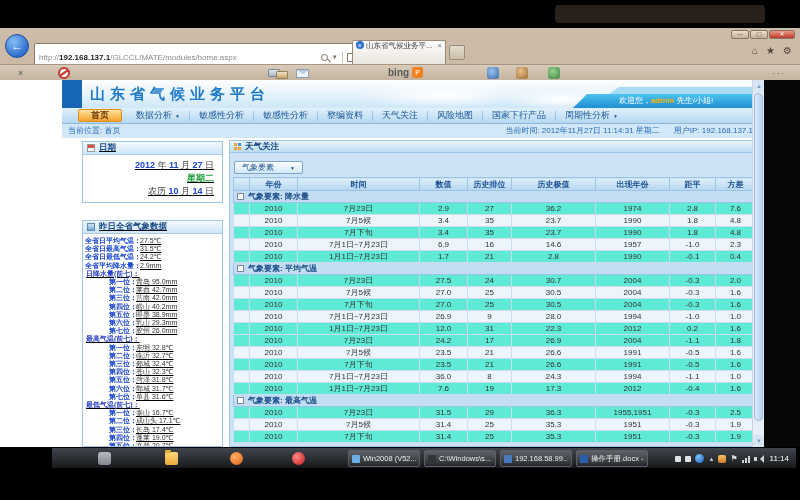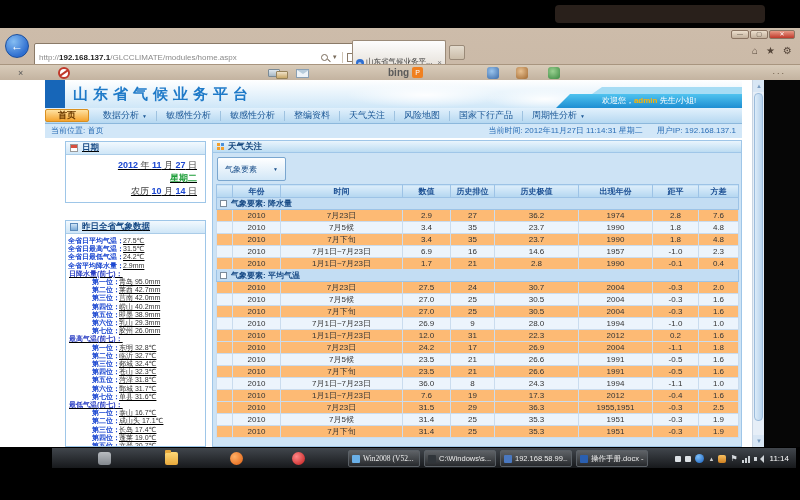--- a/index.html
+++ b/index.html
@@ -17,21 +17,21 @@
 .win-btn.close{background:linear-gradient(#e89a86,#c0392b);color:#fff;width:26px;}
 .back-btn{position:absolute;left:5px;top:6px;width:24px;height:24px;border-radius:50%;background:radial-gradient(circle at 35% 30%,#85bdf2,#2f6fd0 70%);border:1px solid #1c4f9c;color:#fff;font-size:12px;line-height:22px;text-align:center;}
 .address-bar{position:absolute;left:34px;top:15px;width:344px;height:17px;background:#fff;border:1px solid #8a7a68;border-radius:2px;font-size:8px;color:#8a8a8a;padding:13px 4px;display:flex;align-items:center;white-space:nowrap;overflow:hidden;text-align:right;}
 .url-host{color:#222;font-weight:bold;}
 .addr-icons{margin-left:auto;display:flex;align-items:center;gap:4px;color:#7a6c5c;}
 .mag{width:7px;height:7px;border:1px solid #7a6c5c;border-radius:50%;position:relative;}
 .mag:after{content:"";position:absolute;left:5px;top:5px;width:4px;height:1px;background:#7a6c5c;transform:rotate(45deg);}
 .tiny{font-size:6px;}
 .addr-sep{width:1px;height:11px;background:#cfc4b4;}
 .page-ico{width:7px;height:9px;background:#fdfdfd;border:1px solid #8a7a68;}
-.ie-tab{position:absolute;left:352px;top:12px;width:94px;height:27px;background:linear-gradient(#fdfdfd,#e6e1da);border:1px solid #9a8a78;border-bottom:none;border-radius:2px 2px 0 0;display:flex;align-items:flex-end;padding:0 3px;gap:2px;}
+.ie-tab{position:absolute;left:352px;top:12px;width:94px;height:27px;background:linear-gradient(#fdfdfd,#e6e1da);border:1px solid #9a8a78;border-bottom:none;border-radius:2px 2px 0 0;display:flex;align-items:flex-start;padding:0 3px;gap:2px;}
 .tab-fav{width:8px;height:8px;background:#2f6fd0;border-radius:50%;color:#fff;font-size:6px;line-height:8px;text-align:center;flex:none;}
 .tab-title{font-size:7.5px;color:#333;white-space:nowrap;overflow:hidden;}
 .tab-close{font-size:8px;color:#777;margin-left:auto;}
 .newtab{position:absolute;left:449px;top:17px;width:16px;height:15px;background:linear-gradient(#e4dccf,#cbbda9);border:1px solid #9a8a78;border-radius:2px;}
 .chrome-icons{position:absolute;right:8px;top:16px;display:flex;gap:8px;font-size:10px;color:#55463a;line-height:14px;}
 
 
 .toolbar-row{position:absolute;left:0;top:36px;width:100%;height:16px;background:linear-gradient(#d9ccba,#c3b3a0);border-top:1px solid #a8957f;}
 .tb-close{position:absolute;left:18px;top:3px;font-size:9px;color:#555;line-height:10px;}
 .tb-logo{position:absolute;left:58px;top:2px;width:12px;height:12px;border-radius:50%;background:#fff;border:2px solid #c0392b;}
@@ -52,31 +52,31 @@
 .viewport{position:absolute;left:0;top:52px;width:800px;height:367px;background:#fff;}
 .desktop-strip{position:absolute;left:764px;top:0;width:36px;height:367px;background:#060606;}
 .scrollbar{position:absolute;left:752px;top:0;width:12px;height:367px;background:#e6eef7;border-left:1px solid #c8d4e2;}
 .sb-btn{position:absolute;left:0;width:12px;height:12px;background:#d8e6f4;color:#7a9cc0;font-size:6px;text-align:center;line-height:12px;}
 .sb-up{top:0;}
 .sb-down{bottom:0;}
 .sb-thumb{position:absolute;left:1px;top:13px;width:9px;height:328px;background:linear-gradient(90deg,#dcebf8,#b6d2ec);border:1px solid #9cbcdc;border-radius:4px;}
 
 
 .page{position:absolute;left:0;top:0;width:752px;height:367px;background:#fff;overflow:hidden;}
-.content{position:absolute;left:45px;top:0;width:697px;height:367px;}
+.content{position:absolute;left:62px;top:0;width:697px;height:367px;}
 .hdr{position:absolute;left:0;top:0;width:697px;height:28px;background:linear-gradient(#ffffff,#cfe7f8);overflow:hidden;}
 .hdr-block{position:absolute;left:0;top:0;width:20px;height:28px;background:#1766b8;}
 .cloud{position:absolute;background:radial-gradient(ellipse at center,rgba(255,255,255,.95),rgba(255,255,255,0) 70%);}
 .c1{left:300px;top:2px;width:160px;height:26px;}
 .c2{left:440px;top:8px;width:120px;height:22px;}
 .hdr-title{position:absolute;left:28px;top:5px;font-size:15px;font-weight:bold;color:#1f7ac8;letter-spacing:5px;white-space:nowrap;}
 .welcome-wedge{position:absolute;right:0;top:7px;width:150px;height:7px;background:#a6dcf4;clip-path:polygon(10px 0,100% 0,100% 100%,0 100%);}
 .welcome{position:absolute;right:0;top:14px;width:186px;height:14px;background:linear-gradient(#4fc3ef,#1d8ed2);clip-path:polygon(14px 0,100% 0,100% 100%,0 100%);color:#fff;font-size:8px;line-height:14px;text-align:center;white-space:nowrap;}
 .welcome .u{color:#ffb400;font-weight:bold;}
-.navbar{position:absolute;left:0;top:28px;width:697px;height:16px;background:linear-gradient(#e2f1fc,#b6d8f1);border-bottom:1px solid #8cb8dc;display:flex;align-items:center;}
+.navbar{position:absolute;left:0;top:28px;width:697px;height:16px;background:linear-gradient(#e2f1fc,#b6d8f1);border-bottom:1px solid #8cb8dc;display:flex;align-items:center;padding-left:16px;}
 .tabitem{font-size:9px;color:#1b5796;padding:0 9px;border-right:1px solid #9ec2e0;height:10px;display:flex;align-items:center;gap:3px;white-space:nowrap;}
 .tabitem:last-child{border-right:none;}
 .tabitem.active{background:linear-gradient(#ffe2a2,#f5a42e);border:1px solid #d98f1f;border-radius:2px;color:#6b3a00;font-weight:bold;height:13px;padding:0 12px;margin-right:5px;}
 .tab-arrow{font-size:5px;color:#1b5796;}
 .crumbbar{position:absolute;left:0;top:44px;width:697px;height:30px;background:#d2e7f8;border-bottom:1px solid #b8d4ea;font-size:8px;color:#2a6db5;line-height:13px;}
 .crumb-left{position:absolute;left:6px;white-space:nowrap;}
 .crumb-right{position:absolute;right:6px;display:flex;gap:14px;white-space:nowrap;}
 .pbody{position:absolute;left:0;top:58px;width:697px;height:309px;background:#fff;}
 
 
@@ -103,23 +103,23 @@
 .w-rank{padding-left:24px;}
 .w-rank .w-label{display:inline-block;width:27px;}
 
 
 .main{position:absolute;left:167px;top:2px;width:530px;height:307px;}
 .main-hd{height:13px;background:linear-gradient(#eaf5fd,#bcdcf2);border:1px solid #9fc6e8;display:flex;align-items:center;gap:4px;padding-left:4px;font-size:8.5px;font-weight:bold;color:#15477e;}
 .grid-icon{width:7px;height:7px;display:grid;grid-template-columns:3px 3px;gap:1px;flex:none;}
 .grid-icon i{background:#f0a030;}
 .grid-icon i:nth-child(2){background:#4a90d9;}
 .main-body{position:absolute;left:0;top:13px;width:530px;height:294px;background:#cde3f5;border:1px solid #9fc6e8;border-top:none;padding:3px;overflow:hidden;}
-.elem-btn{display:inline-flex;align-items:center;gap:16px;height:13px;padding:11px 7px;background:linear-gradient(#ffffff,#d2e7f7);border:1px solid #7aa6cf;border-radius:2px;font-size:8px;color:#1a4f8a;margin:1px 0 3px 1px;}
+.elem-btn{display:inline-flex;align-items:center;gap:16px;height:13px;padding:4px 7px;background:linear-gradient(#ffffff,#d2e7f7);border:1px solid #7aa6cf;border-radius:2px;font-size:8px;color:#1a4f8a;margin:1px 0 3px 1px;}
 .elem-btn .arr{font-size:5px;}
-table.data{border-collapse:collapse;table-layout:fixed;width:522px;background:#fdba74;}
+table.data{border-collapse:collapse;table-layout:fixed;width:522px;background:#5eead4;}
 table.data th{height:13px;background:linear-gradient(#ddeefb,#b3d6f0);border:1px solid #9dc3e6;font-size:8px;color:#1b4f93;font-weight:bold;overflow:hidden;}
 table.data td{height:11px;border:1px solid #cadcee;font-size:8px;color:#333;text-align:center;overflow:hidden;white-space:nowrap;}
 tr.grp td{background:#c3ddf3;border-color:#9dc3e6;text-align:left;font-weight:bold;color:#174a85;height:12px;padding-left:3px;}
 tr.alt1 td{background:#ecf4fc;}
 .cb{display:inline-block;width:7px;height:7px;background:#fff;border:1px solid #7a8a9a;vertical-align:middle;margin-right:4px;}
 
 
 .taskbar{position:absolute;left:52px;top:447px;width:744px;height:21px;background:linear-gradient(#41464c,#17191c);border-top:1px solid #000;}
 .start-frag{position:absolute;left:46px;top:4px;width:13px;height:13px;background:linear-gradient(#b8bcc0,#83888e);border-radius:3px;}
 .ql{position:absolute;top:4px;width:13px;height:13px;}
@@ -509,20 +509,23 @@
                         <td></td>
                         <td>2010</td>
                         <td>1月1日~7月23日</td>
                         <td>7.6</td>
                         <td>19</td>
                         <td>17.3</td>
                         <td>2012</td>
                         <td>-0.4</td>
                         <td>1.6</td>
                       </tr>
+                      <tr class="grp">
+                        <td colspan="9"><span class="cb"></span><span>气象要素: 最高气温</span></td>
+                      </tr>
                       <tr class="alt0">
                         <td></td>
                         <td>2010</td>
                         <td>7月23日</td>
                         <td>31.5</td>
                         <td>29</td>
                         <td>36.3</td>
                         <td>1955,1951</td>
                         <td>-0.3</td>
                         <td>2.5</td>
@@ -566,21 +569,21 @@
       <div class="desktop-strip"></div>
     </div>
   </div>
 
   <div class="taskbar">
     <div class="start-frag"></div>
     <div class="ql folder-icon"></div>
     <div class="ql ff-icon"></div>
     <div class="ql mp-icon"></div>
     <div id="task-buttons">
-        <div class="task-btn" style="left: 296px; font-family: Liberation Serif, serif;">
+        <div class="task-btn" style="left: 296px;">
           <span class="task-ico" style="background: rgb(106, 176, 232);"></span>
           <span class="task-lbl">Win2008 (V52...</span>
         </div>
         <div class="task-btn" style="left: 372px;">
           <span class="task-ico" style="background: rgb(48, 53, 58);"></span>
           <span class="task-lbl">C:\Windows\s...</span>
         </div>
         <div class="task-btn" style="left: 448px;">
           <span class="task-ico" style="background: rgb(74, 120, 192);"></span>
           <span class="task-lbl">192.168.58.99...</span>

